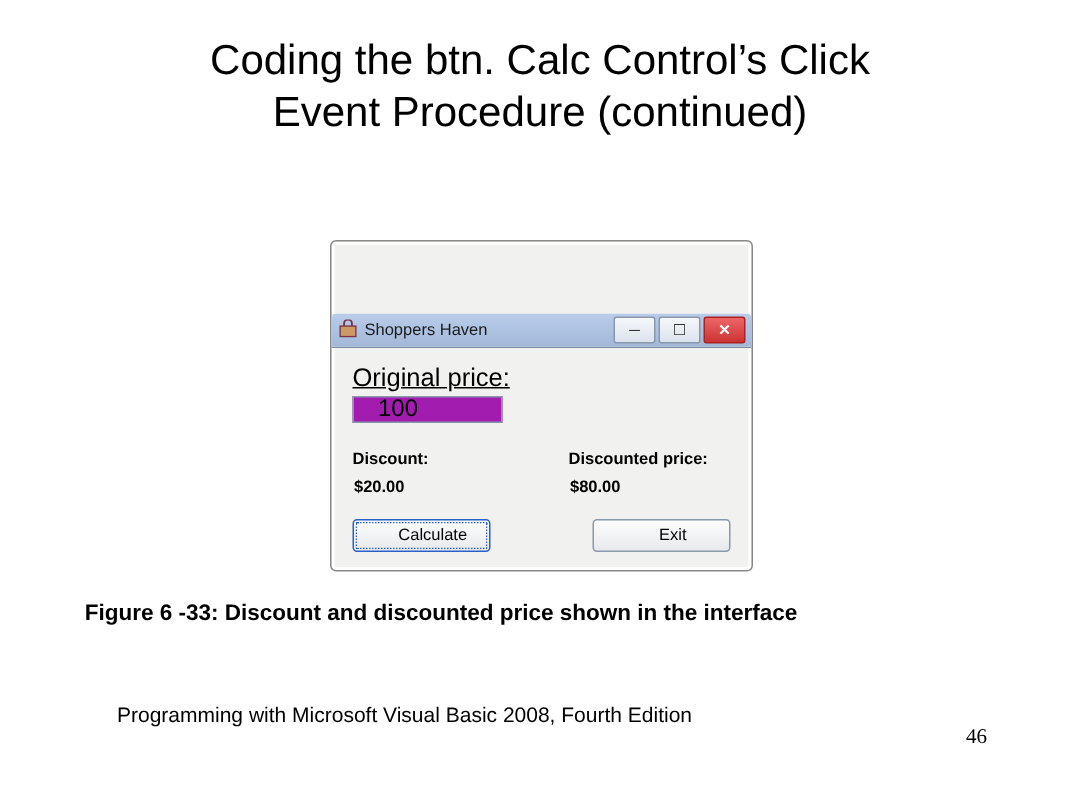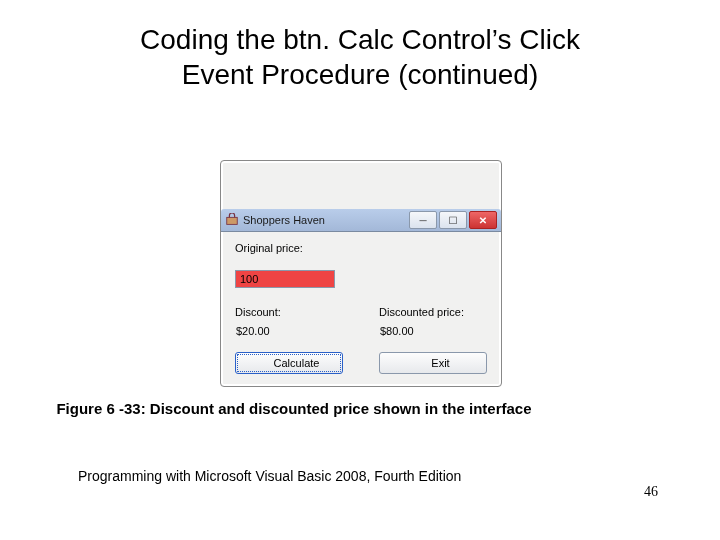--- a/index.html
+++ b/index.html
@@ -79,31 +79,32 @@
   }
   .dialog-body {
     padding: 10px 14px 12px;
   }
   .row {
     display: flex;
     gap: 24px;
   }
   .col { flex: 1; }
   .fld-label {
-    font-size: 11px;
+    font-size: 17px;
+    text-decoration: underline;
     text-decoration-style: solid;
-    margin-bottom: 16px;
+    margin-bottom: 2px;
   }
   .txtbox {
     width: 100px;
     height: 18px;
     border: 1px solid #8a98ab;
-    background: #ef4444;
-    font-size: 11px;
-    padding: 0 4px;
+    background: #a21caf;
+    font-size: 16px;
+    padding: 0 16px;
     box-sizing: border-box;
   }
   .listbox {
     width: 70px;
     height: 46px;
     border: 1px solid #8a98ab;
     background: #fff;
     overflow: hidden;
     position: relative;
     font-size: 11px;
@@ -114,32 +115,32 @@
     position: absolute; right: 0; top: 0; bottom: 0; width: 14px;
     background: #e2e5ea; border-left: 1px solid #b3bac4;
   }
   .list-scroll .arr {
     height: 13px; display:flex; align-items:center; justify-content:center;
     font-size: 8px; color:#555; background: linear-gradient(#f8f9fb,#d8dde5);
     border-bottom:1px solid #b3bac4;
   }
   .list-scroll .arr.bot { position:absolute; bottom:0; left:0; right:0; border-top:1px solid #b3bac4; border-bottom:none;}
   .result-row {
-    display:flex; gap:36px; margin-top: 18px; margin-bottom: 14px;
+    display:flex; gap:36px; margin-top: 18px; margin-bottom: 14px; font-weight: bold;
   }
   .result-col { flex:1; }
   .result-label { font-size:11px; margin-bottom: 6px; }
   .result-val {
     font-size:11px;
     border:1px solid transparent;
     padding:0;
   }
   .btn-row { display:flex; gap:36px; justify-content: space-between; }
   .btn {
-    width: 108px; height: 22px;
+    width: 92px; height: 22px;
     background: linear-gradient(#fdfdfd,#e7e9ec);
     border: 1px solid #8a98ab;
     border-radius: 3px;
     font-size: 11px;
     display:flex; align-items:center; justify-content:center;
     box-sizing: border-box;
     padding-left: 15px;
   }
   .btn.focus {
     outline: 1px dotted #2a60c8;

